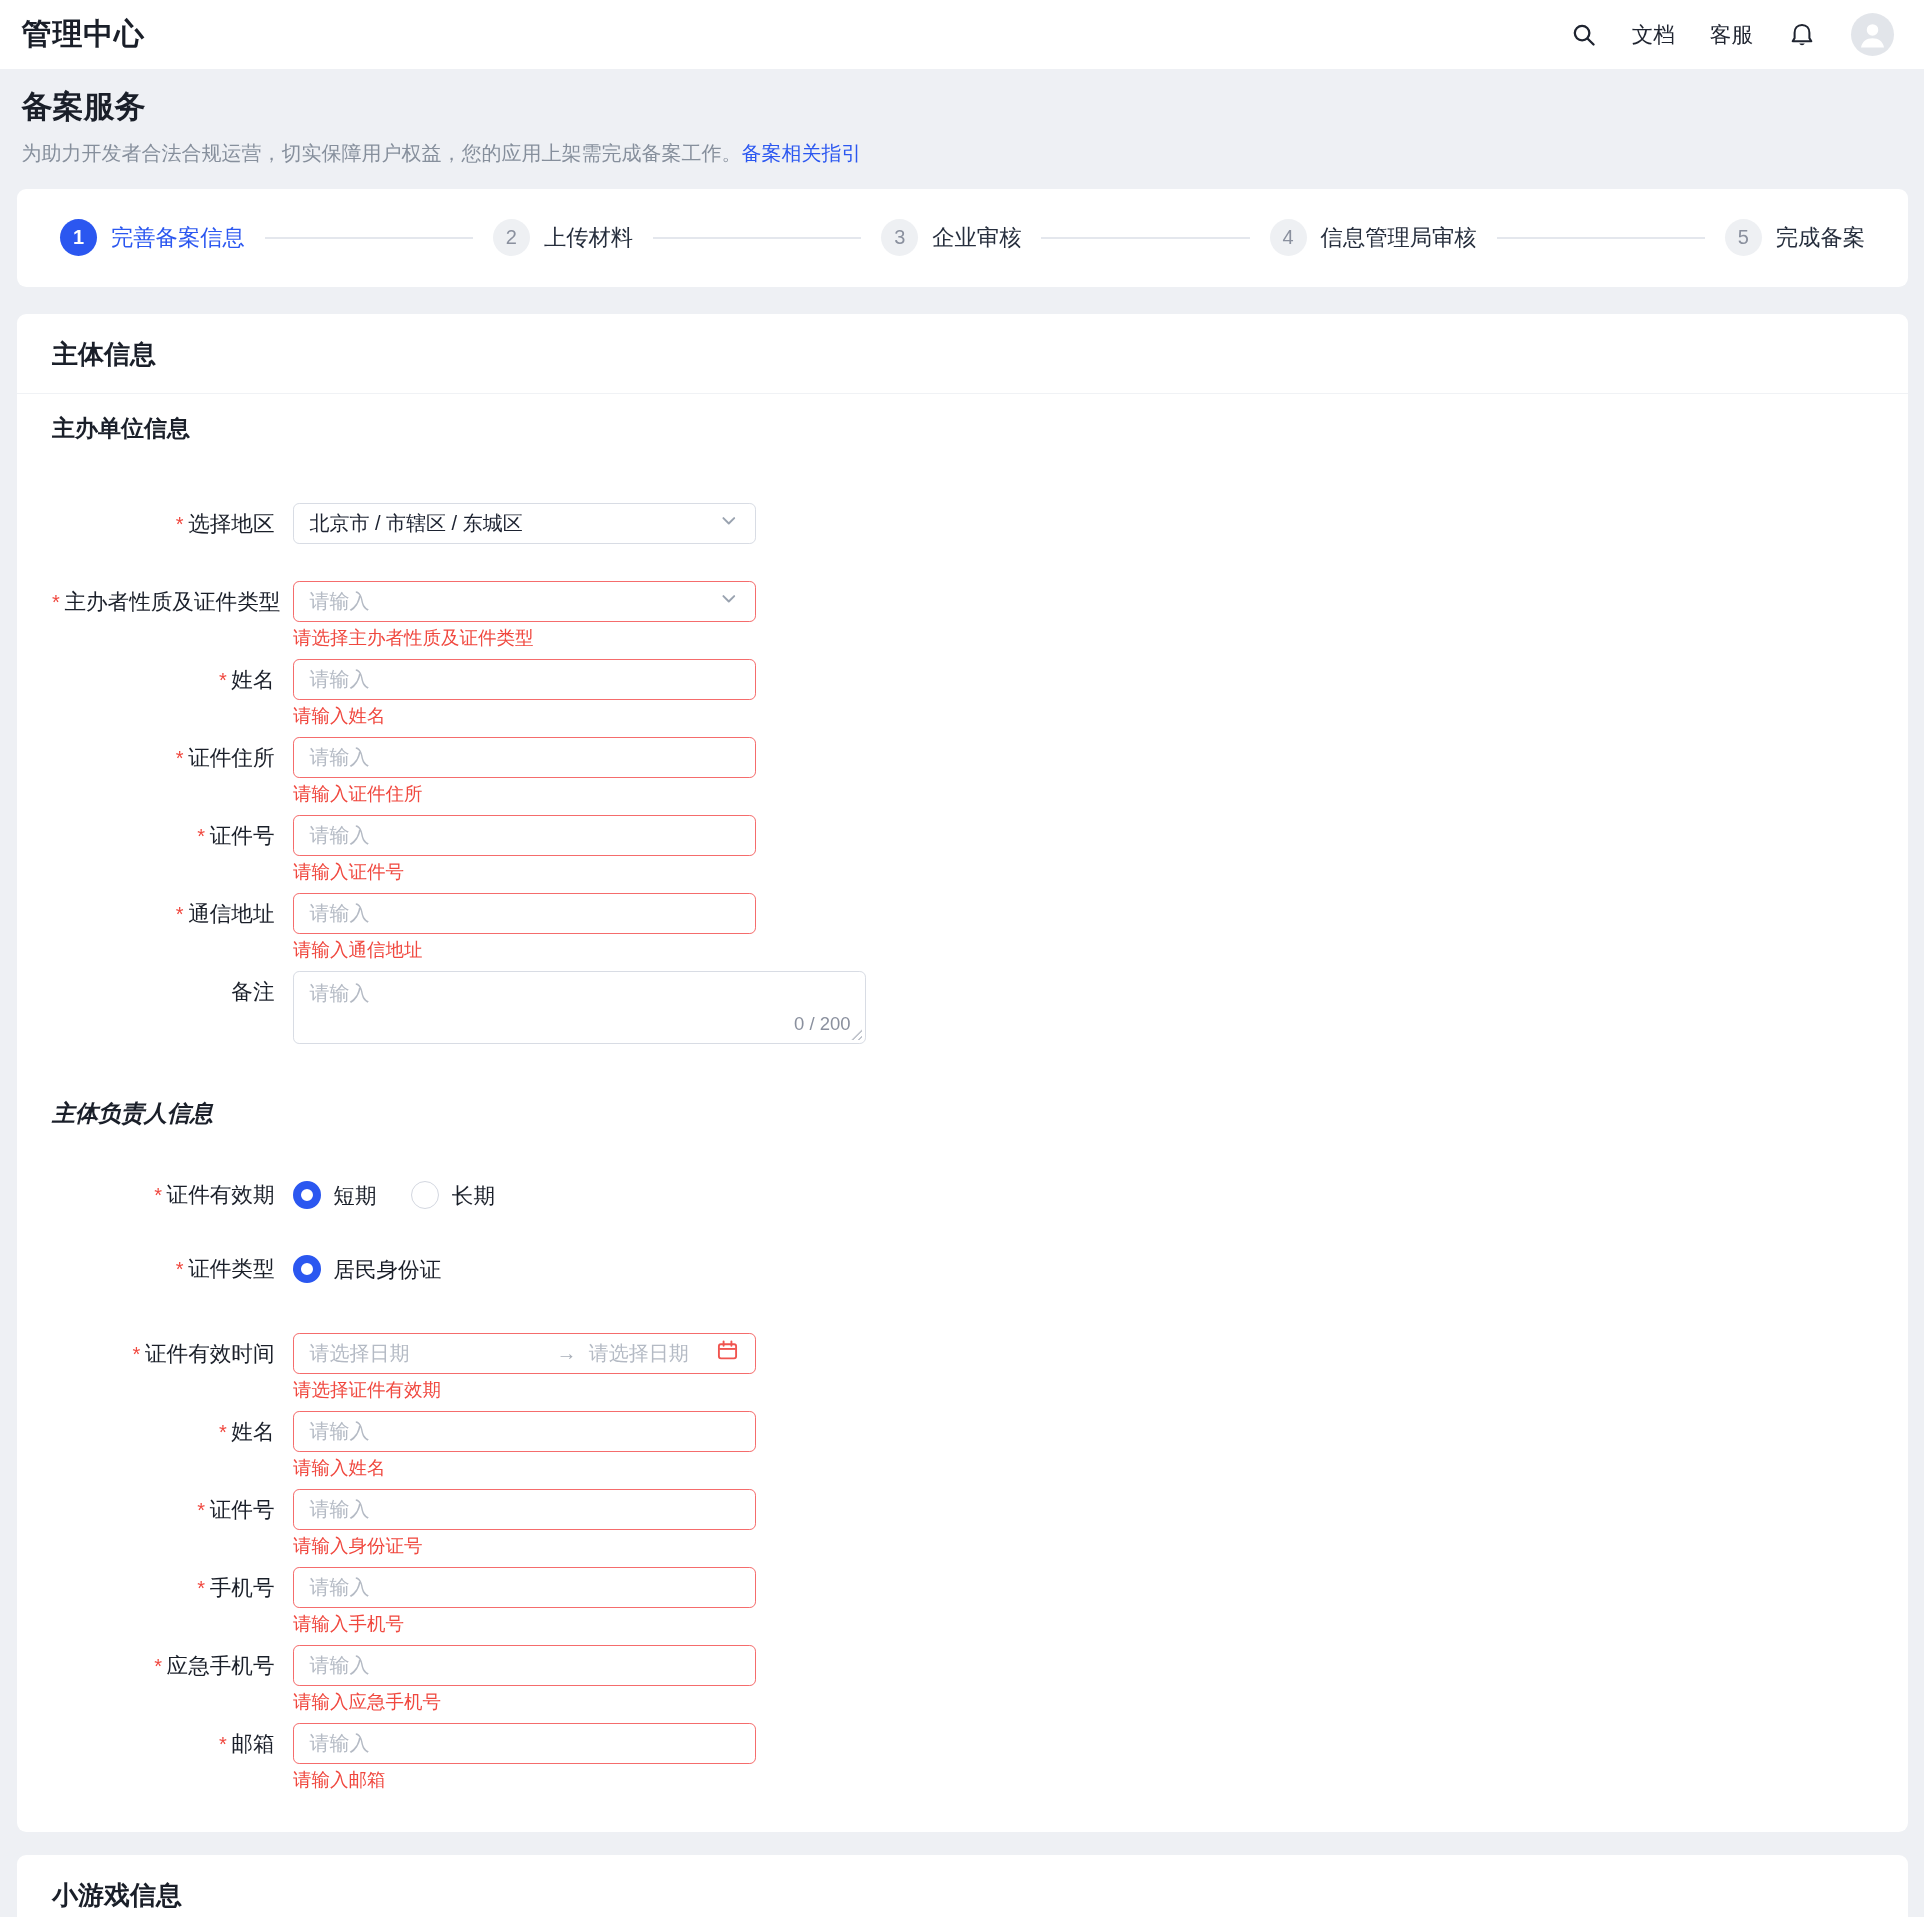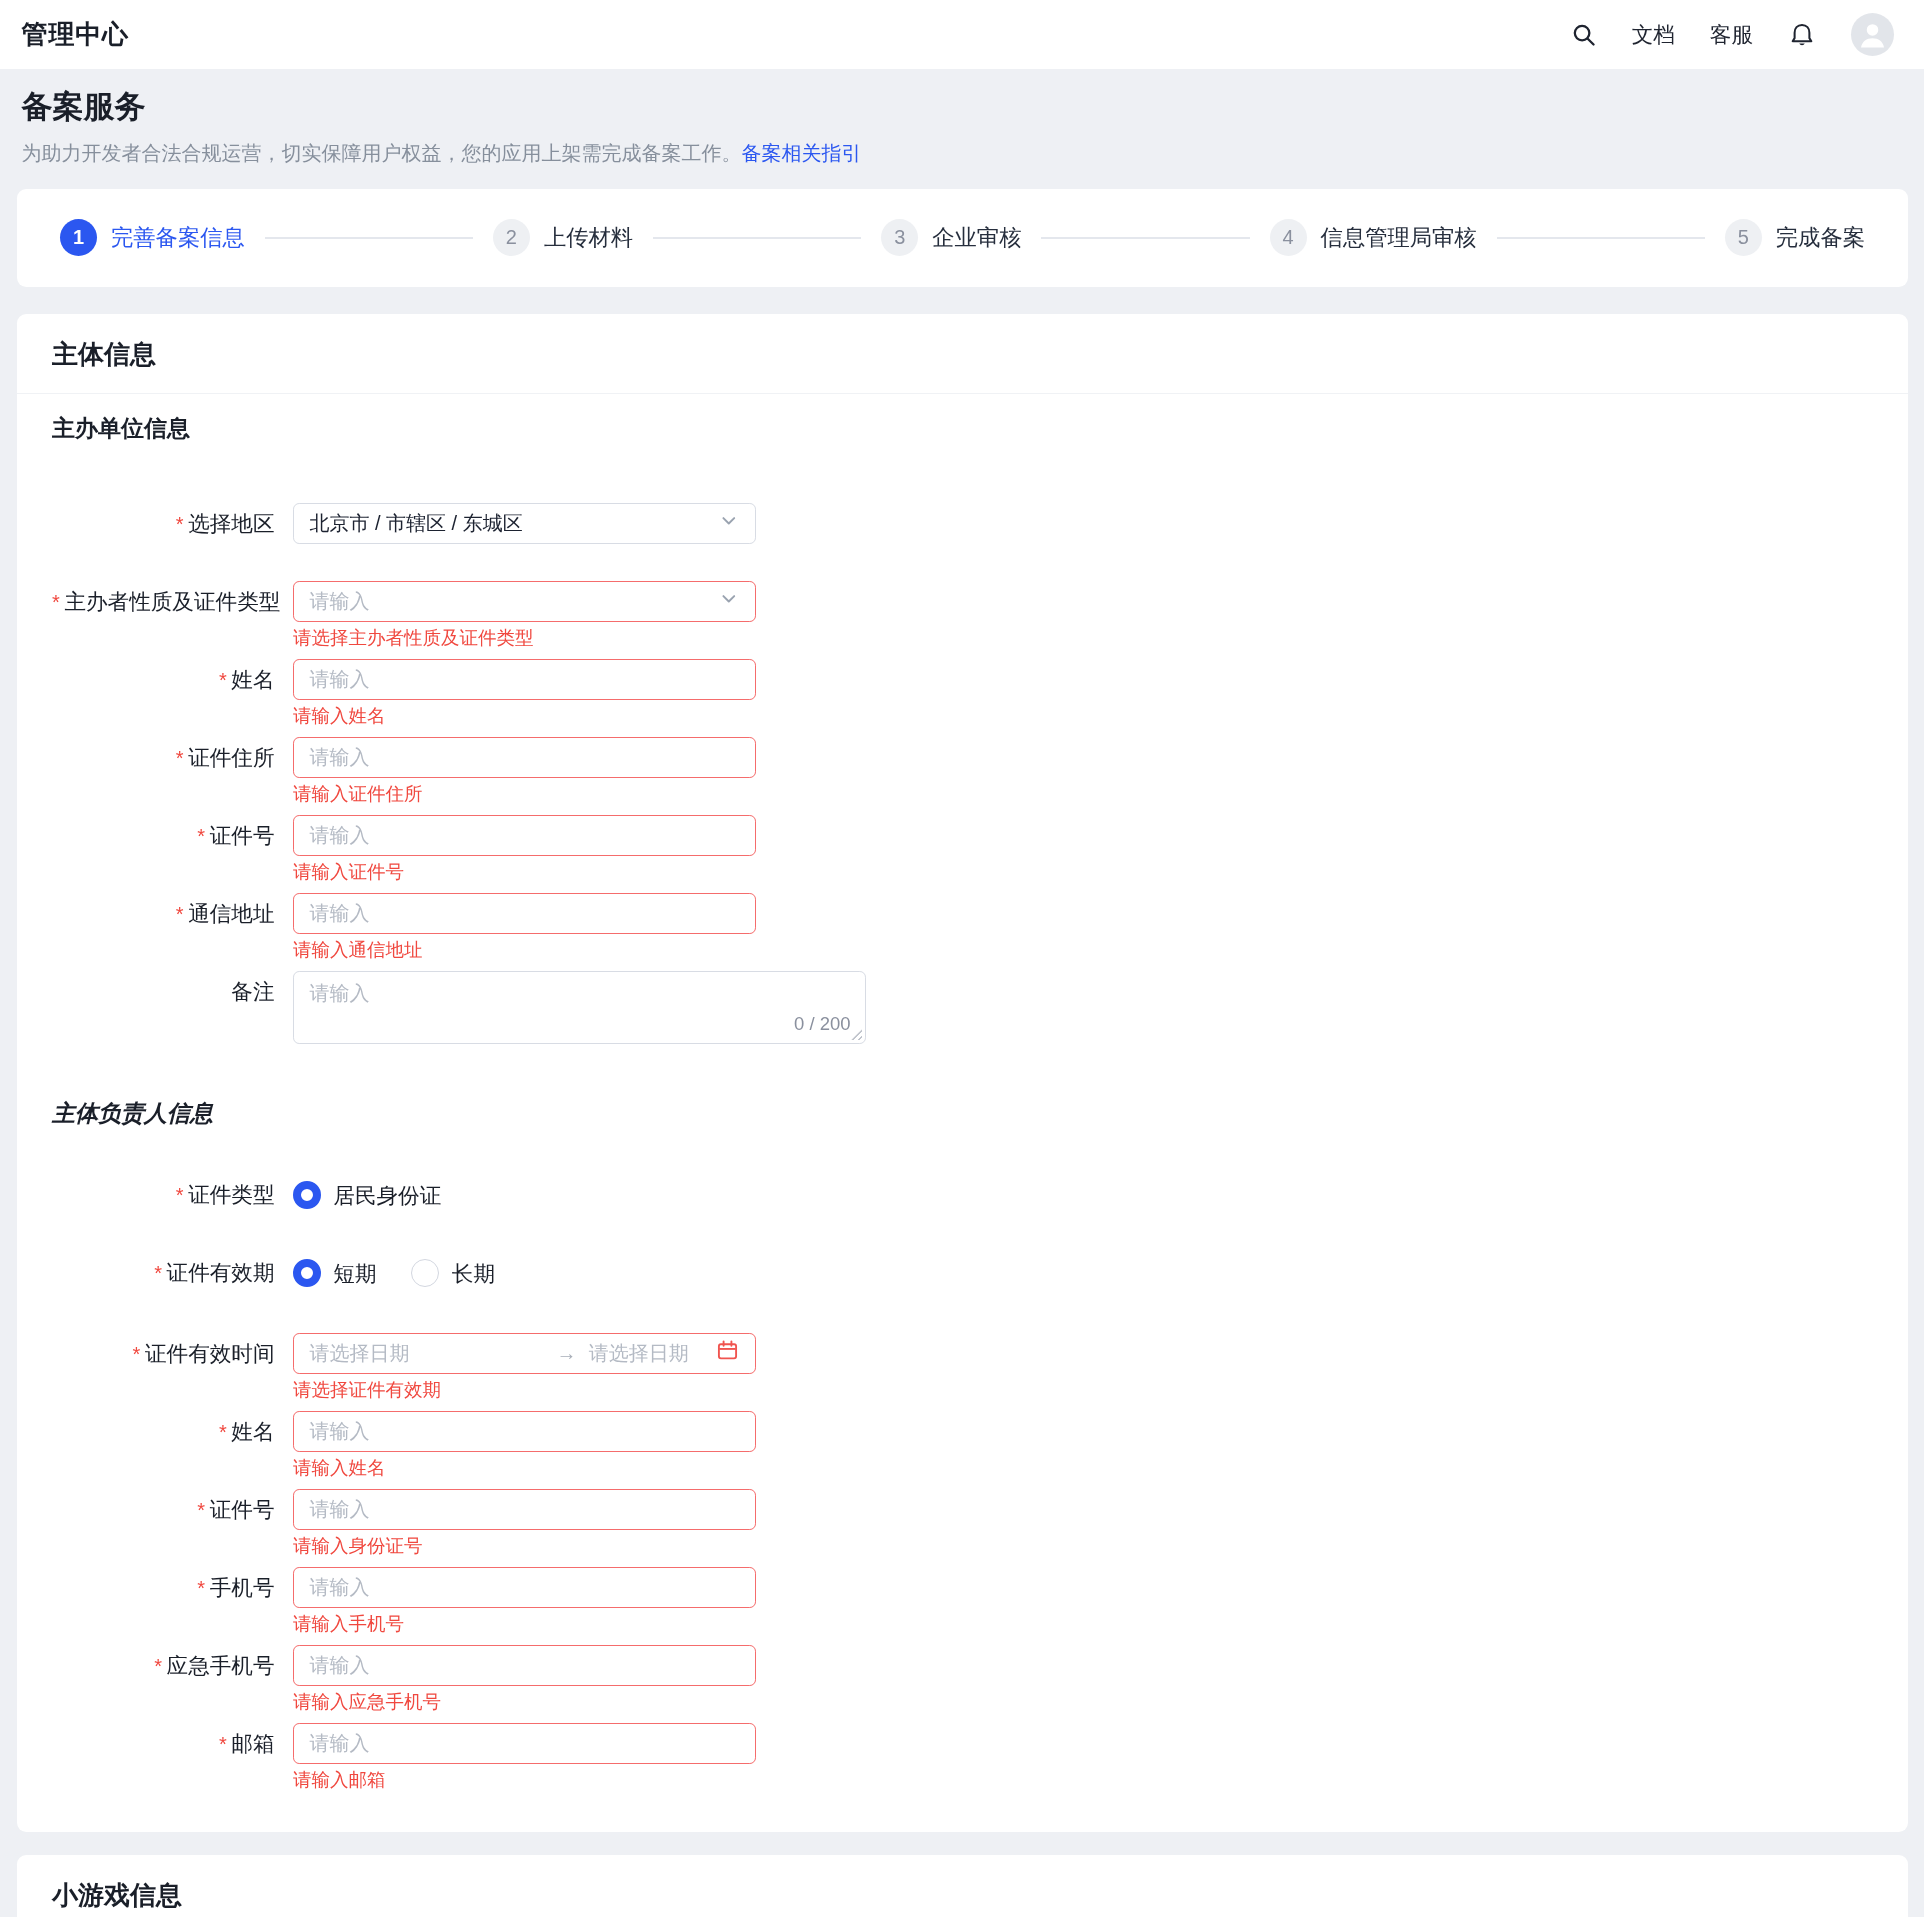--- a/index.html
+++ b/index.html
@@ -6,21 +6,21 @@
   html,body { width:1925px; height:1917px; overflow:hidden; }
   body {
     font-family:"Liberation Sans","DejaVu Sans",sans-serif;
     background:#eef0f4; color:#1a1f29;
   }
   
   .topbar {
     height:69px; background:#fff; display:flex; align-items:center;
     justify-content:space-between; padding:0 31px 0 21.6px;
   }
-  .topbar-title { font-size:26px; font-weight:700; letter-spacing:0.8px; }
+  .topbar-title { font-size:30px; font-weight:700; letter-spacing:0.8px; }
   .topbar-right { display:flex; align-items:center; gap:35px; }
   .topbar-link { font-size:21.6px; color:#1f2430; cursor:pointer; }
   .icon-btn { display:flex; align-items:center; justify-content:center; cursor:pointer; }
   .avatar {
     width:43px; height:43px; border-radius:50%; background:#e2e5ea;
     display:flex; align-items:center; justify-content:center; overflow:hidden;
   }
   
   .page { padding:17px 17px 0 17px; }
   .page-title { font-size:31px; font-weight:700; margin-left:4.6px; }
@@ -237,40 +237,40 @@
             <textarea class="ctrl" placeholder="请输入" style=""></textarea>
             <span class="ta-counter">0 / 200</span>
             <span class="ta-grip"></span>
           </div>
         </div>
       </div>
 
       <div class="section-block">
         <div class="section-title" style="margin-bottom:52px;font-style:italic;">主体负责人信息</div>
 
+        <div class="radio-row mb58">
+          <div class="row-label"><span class="req">*</span><span>证件有效期</span></div>
+          <div class="radio-group">
+            <span class="radio-item">
+              <span class="radio-dot on"></span>
+              <span class="radio-text">短期</span>
+            </span>
+            <span class="radio-item">
+              <span class="radio-dot off"></span>
+              <span class="radio-text">长期</span>
+            </span>
+          </div>
+        </div>
+
         <div class="radio-row mb64">
           <div class="row-label"><span class="req">*</span><span>证件类型</span></div>
           <div class="radio-group">
             <span class="radio-item">
               <span class="radio-dot on"></span>
               <span class="radio-text">居民身份证</span>
-            </span>
-          </div>
-        </div>
-
-        <div class="radio-row mb58">
-          <div class="row-label"><span class="req">*</span><span>证件有效期</span></div>
-          <div class="radio-group">
-            <span class="radio-item">
-              <span class="radio-dot on"></span>
-              <span class="radio-text">短期</span>
-            </span>
-            <span class="radio-item">
-              <span class="radio-dot off"></span>
-              <span class="radio-text">长期</span>
             </span>
           </div>
         </div>
 
         <div class="form-row">
           <div class="row-label"><span class="req">*</span><span>证件有效时间</span></div>
           <div class="field-col">
             <div class="ctrl err date-ctrl">
               <span class="placeholder date-start">请选择日期</span>
               <span class="date-arrow">→</span>

